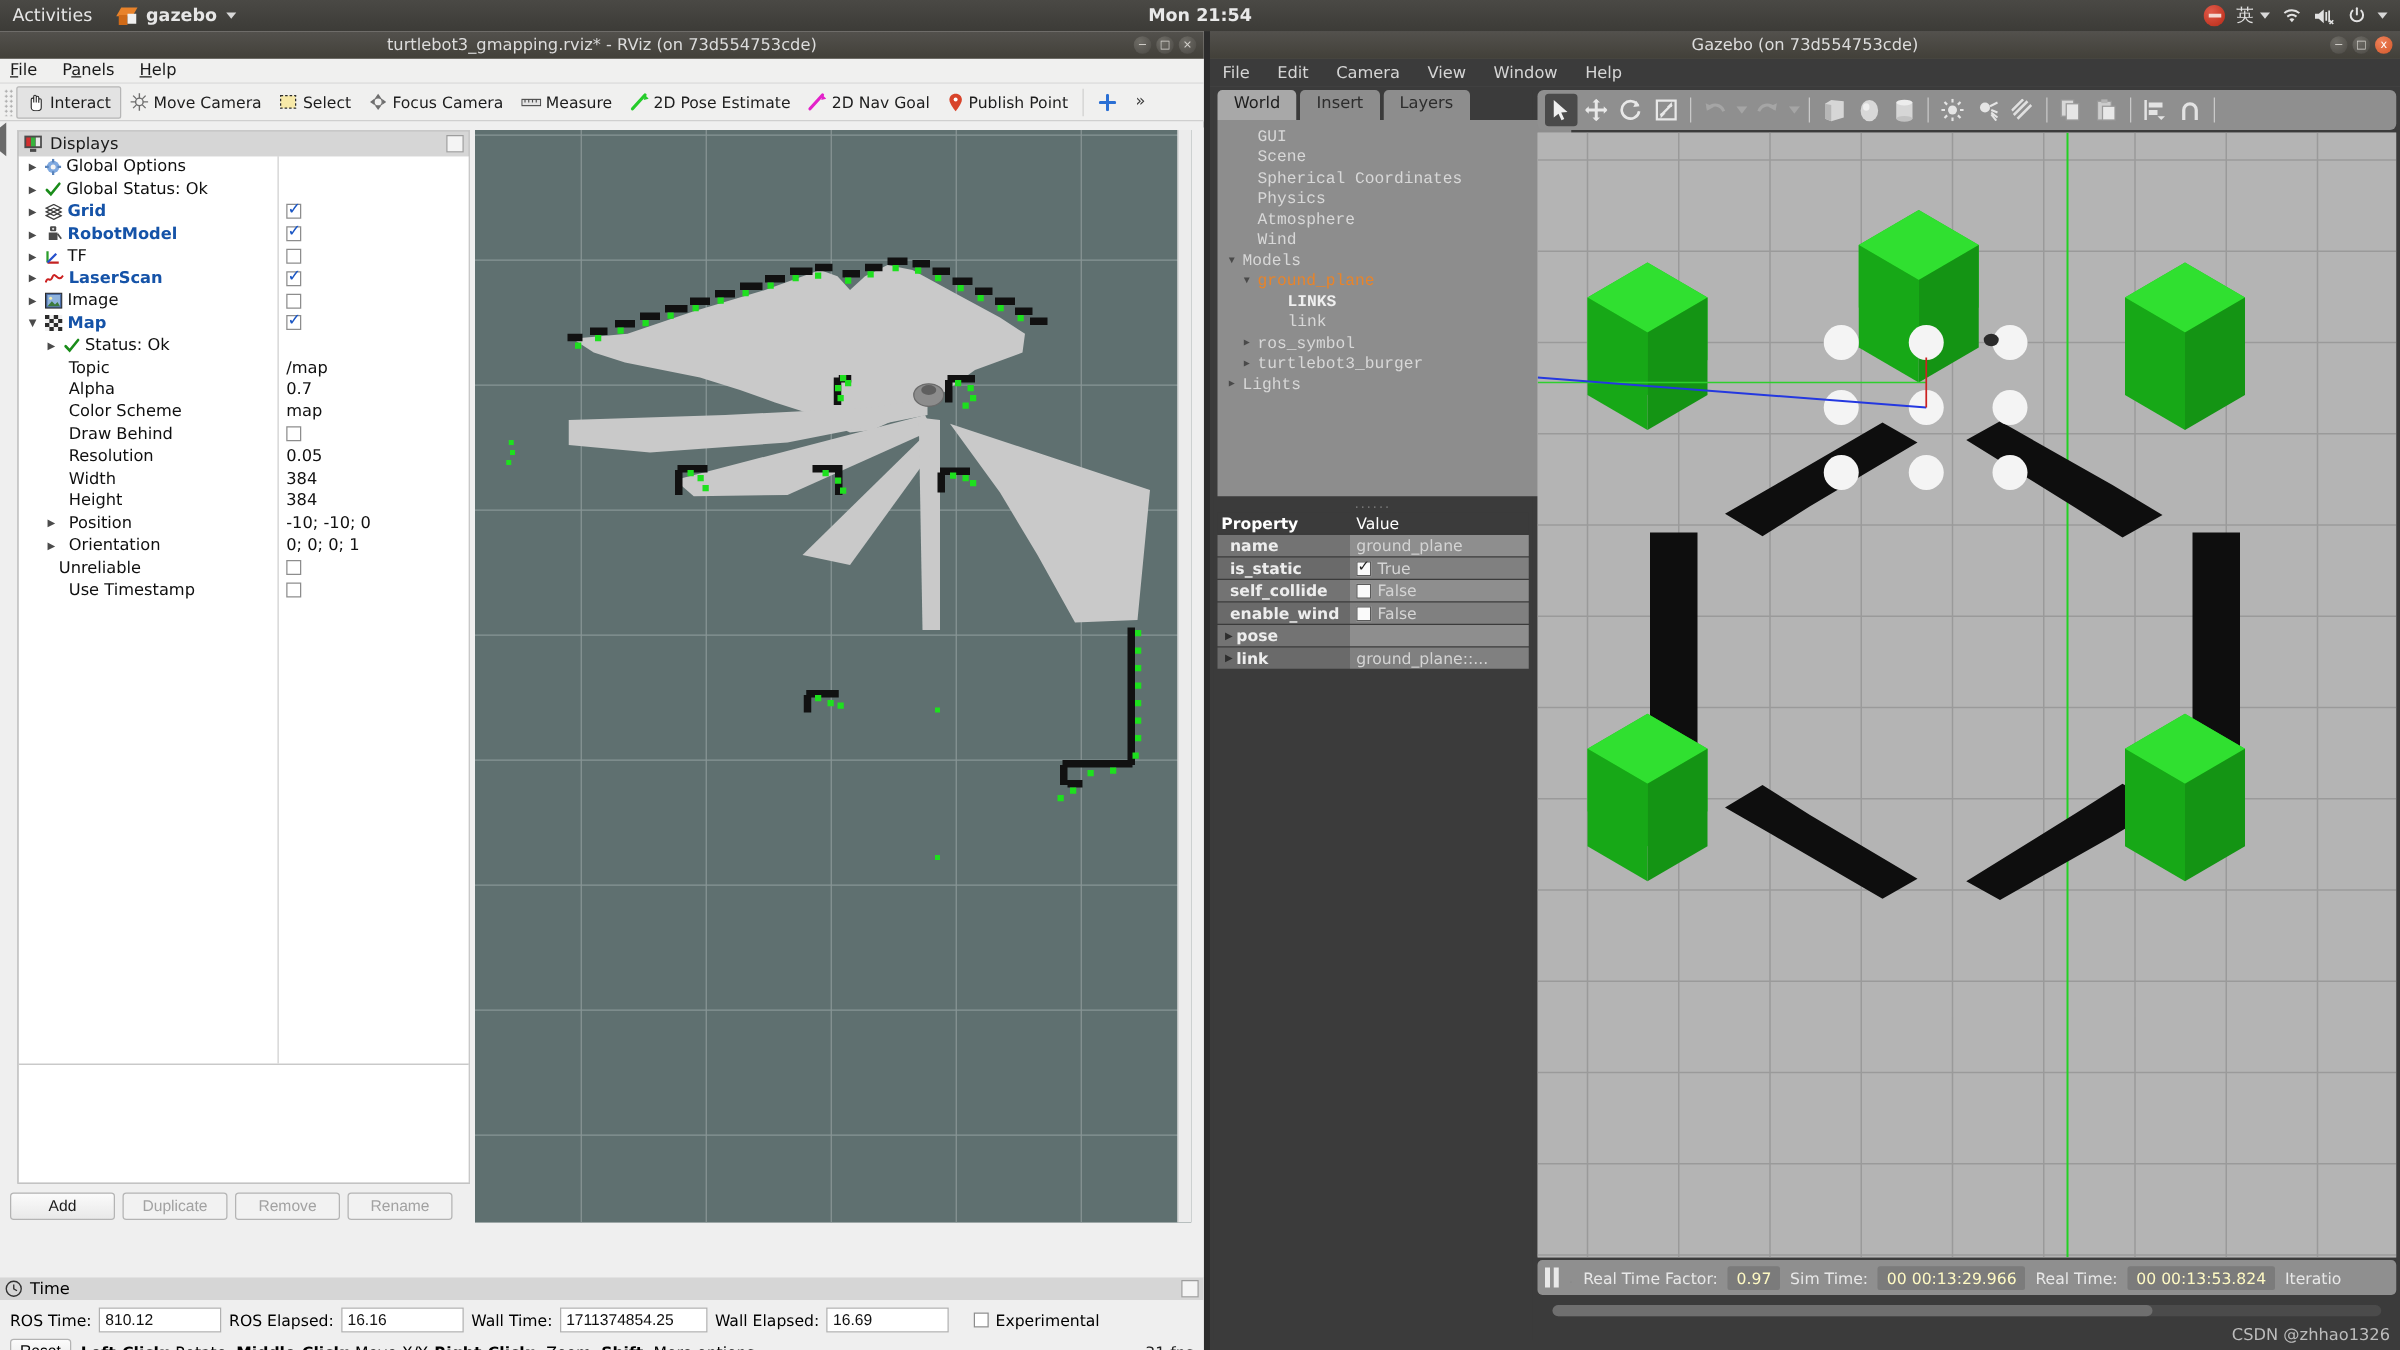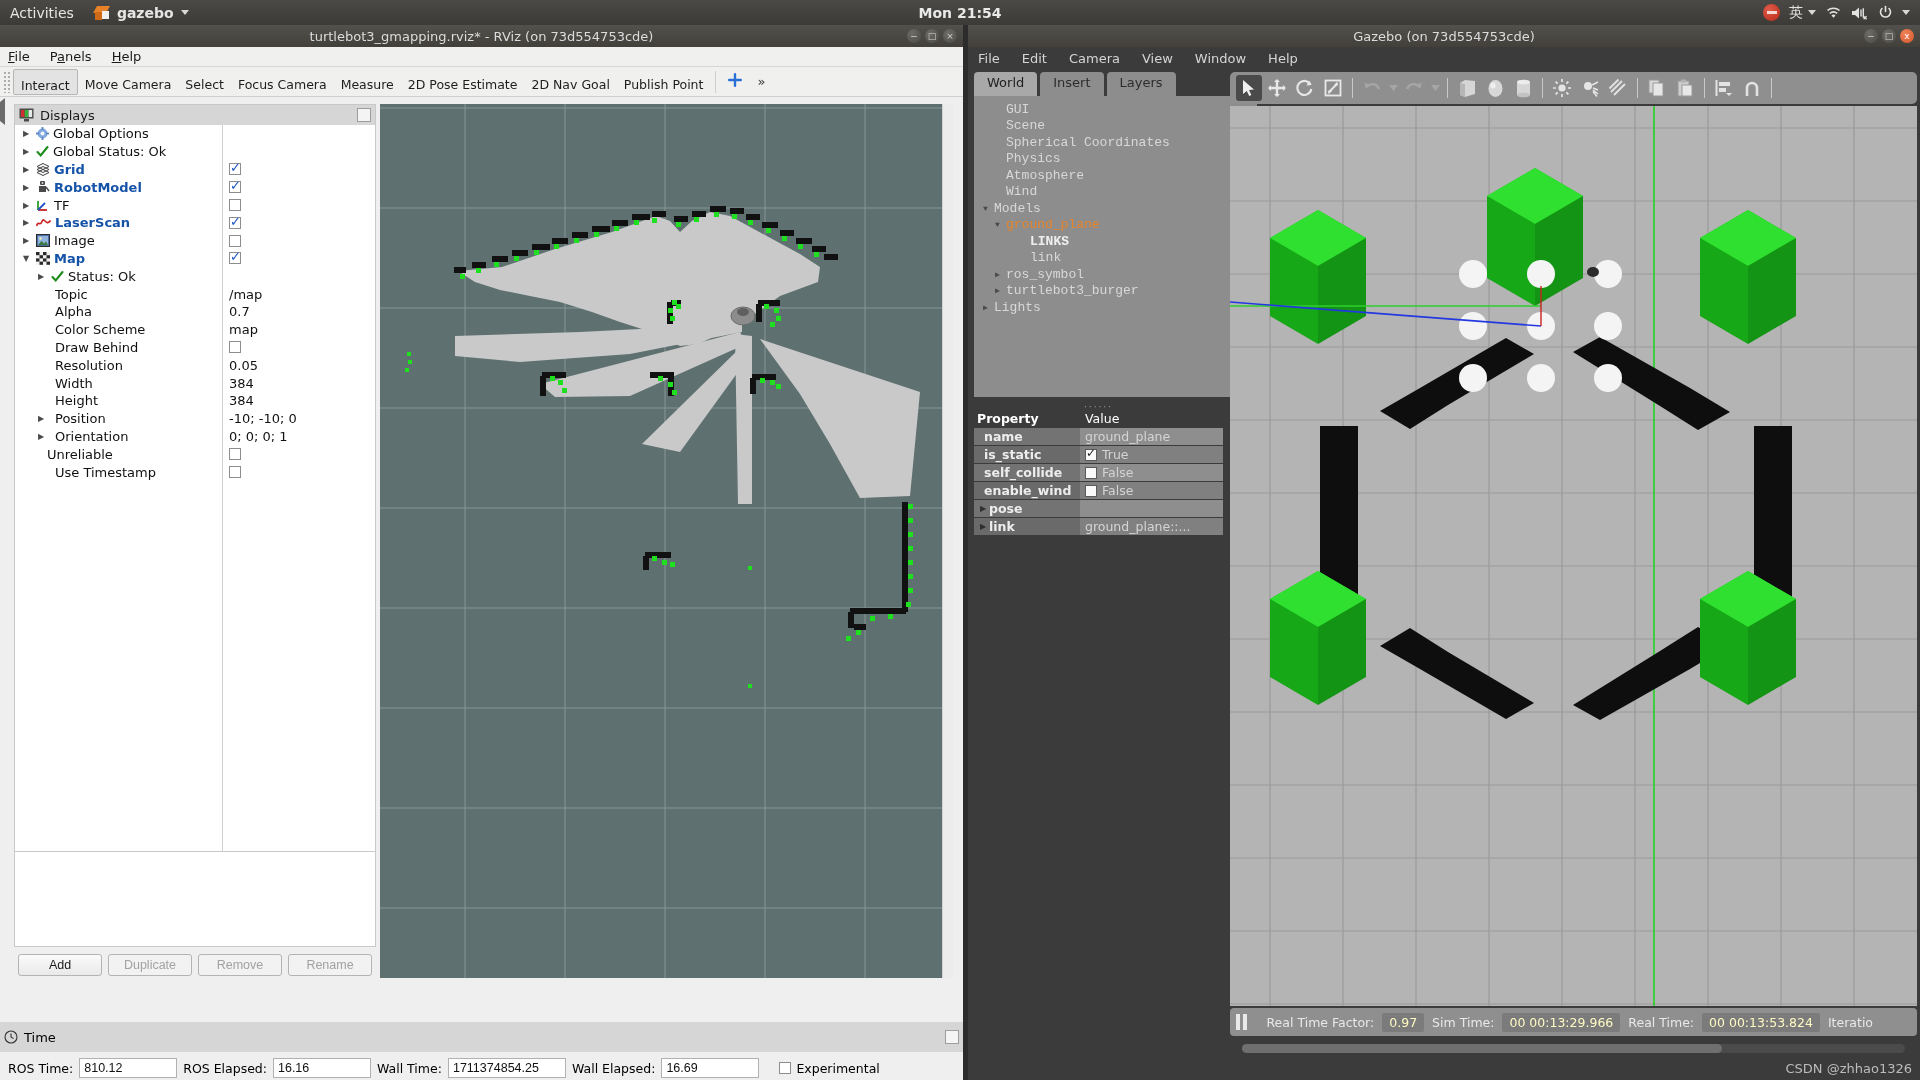--- a/index.html
+++ b/index.html
@@ -53,21 +53,21 @@
     border-bottom:1px solid #d7d7d7; }
   .menubar span { cursor:default; }
   .mnem { text-decoration:underline; }
 
   #rviz-toolbar { height:30px; background:#f0f0ef; display:flex; align-items:center;
     border-bottom:1px solid #cfcfcf; font-size:12.5px; color:#1d1d1d; }
   .grip { width:8px; height:22px; margin:0 2px 0 3px;
     background-image:radial-gradient(#adadad 1px, transparent 1px);
     background-size:4px 4px; }
   .tbtn { display:flex; align-items:center; gap:4px; padding:4px 7px; height:26px;
-    white-space:nowrap;flex-direction:column; }
+    white-space:nowrap; }
   .tbtn.active { border:1px solid #b6b6b6; background:#e3e3e3; border-radius:2px; }
   .tbtn svg { display:block; }
   #rviz-toolbar .sep { width:1px; height:22px; background:#cfcfcf; margin:0 5px; }
   .dbl-arrow { padding:0 8px; color:#3b3b3b; font-size:13px; }
 
   
   #rviz-body { position:absolute; left:0; top:77px; width:963px; height:920px;
     background:#efefef; }
   #displays-panel { position:absolute; left:14px; top:2px; width:362px; height:843px;
     background:#a3a3a3; border:1px solid #c8c8c8; }
@@ -85,38 +85,38 @@
   .tlabel.blue { color:#1553a8; font-weight:bold; }
   .cbx { width:12px;height:12px;border:1px solid #8d8d8d;background:#fff;
     display:inline-block; position:relative; }
   .cbx.on::after { content:"✓"; position:absolute; left:0px; top:-4px;
     font-size:13px; color:#1a56c4; }
   .tval { color:#111; }
   .vsep { position:absolute; left:207px; top:20px; width:1px; height:726px;
     background:#d0d0d0; }
   #tree-blank { position:absolute; left:0; top:746px; width:360px; height:95px;
     background:#fff; border-top:1px solid #c9c9c9; }
-  #rviz-btnrow { position:absolute; left:14px; top:852px; width:362px; height:24px;
+  #rviz-btnrow { position:absolute; left:4px; top:852px; width:362px; height:24px;
     display:flex; gap:6px; padding:0 4px; }
   .rbtn { flex:1; height:22px; font-size:12.5px; border:1px solid #b4b4b4;
     background:linear-gradient(to bottom,#fbfbfb,#e9e9e9); border-radius:3px;
     color:#1b1b1b; }
   .rbtn.dis { color:#a2a2a2; background:#f2f2f2; }
 
   #rviz3d { position:absolute; left:380px; top:2px; width:573px; height:874px;
     background:#5f7070; overflow:hidden; }
   .arrow-left { width:0;height:0;border-top:4px solid transparent;
     border-bottom:4px solid transparent;border-right:5px solid #6a6a6a; }
   #rviz3d .vscroll { position:absolute; right:0; top:0; width:11px; height:874px;
     background:#ececec; border-left:1px solid #d2d2d2; }
 
   
   #time-panel { position:absolute; left:0; top:997px; width:963px; height:83px;
     background:#efefef; }
-  .time-head { height:30px; background:#d6d6d6; display:flex; align-items:center;
+  .time-head { height:18px; background:#d6d6d6; display:flex; align-items:center;
     gap:6px; padding:0 4px; font-size:13px; }
   .time-head .ph-sq { margin-left:auto; width:14px;height:14px;background:#f4f4f4;
     border:1px solid #9d9d9d; }
   #time-fields { display:flex; align-items:center; gap:6px; padding:6px 8px 0 8px;
     font-size:12.5px; }
   #time-fields label { white-space:nowrap; }
   .tinput { border:1px solid #b1b1b1; background:#fff; height:20px; font-size:12.5px;
     padding:1px 4px; color:#111; }
   .chkwrap { display:flex; align-items:center; gap:5px; margin-left:14px; }
   #status-row { display:flex; align-items:center; gap:8px; padding:5px 8px 0 8px;

